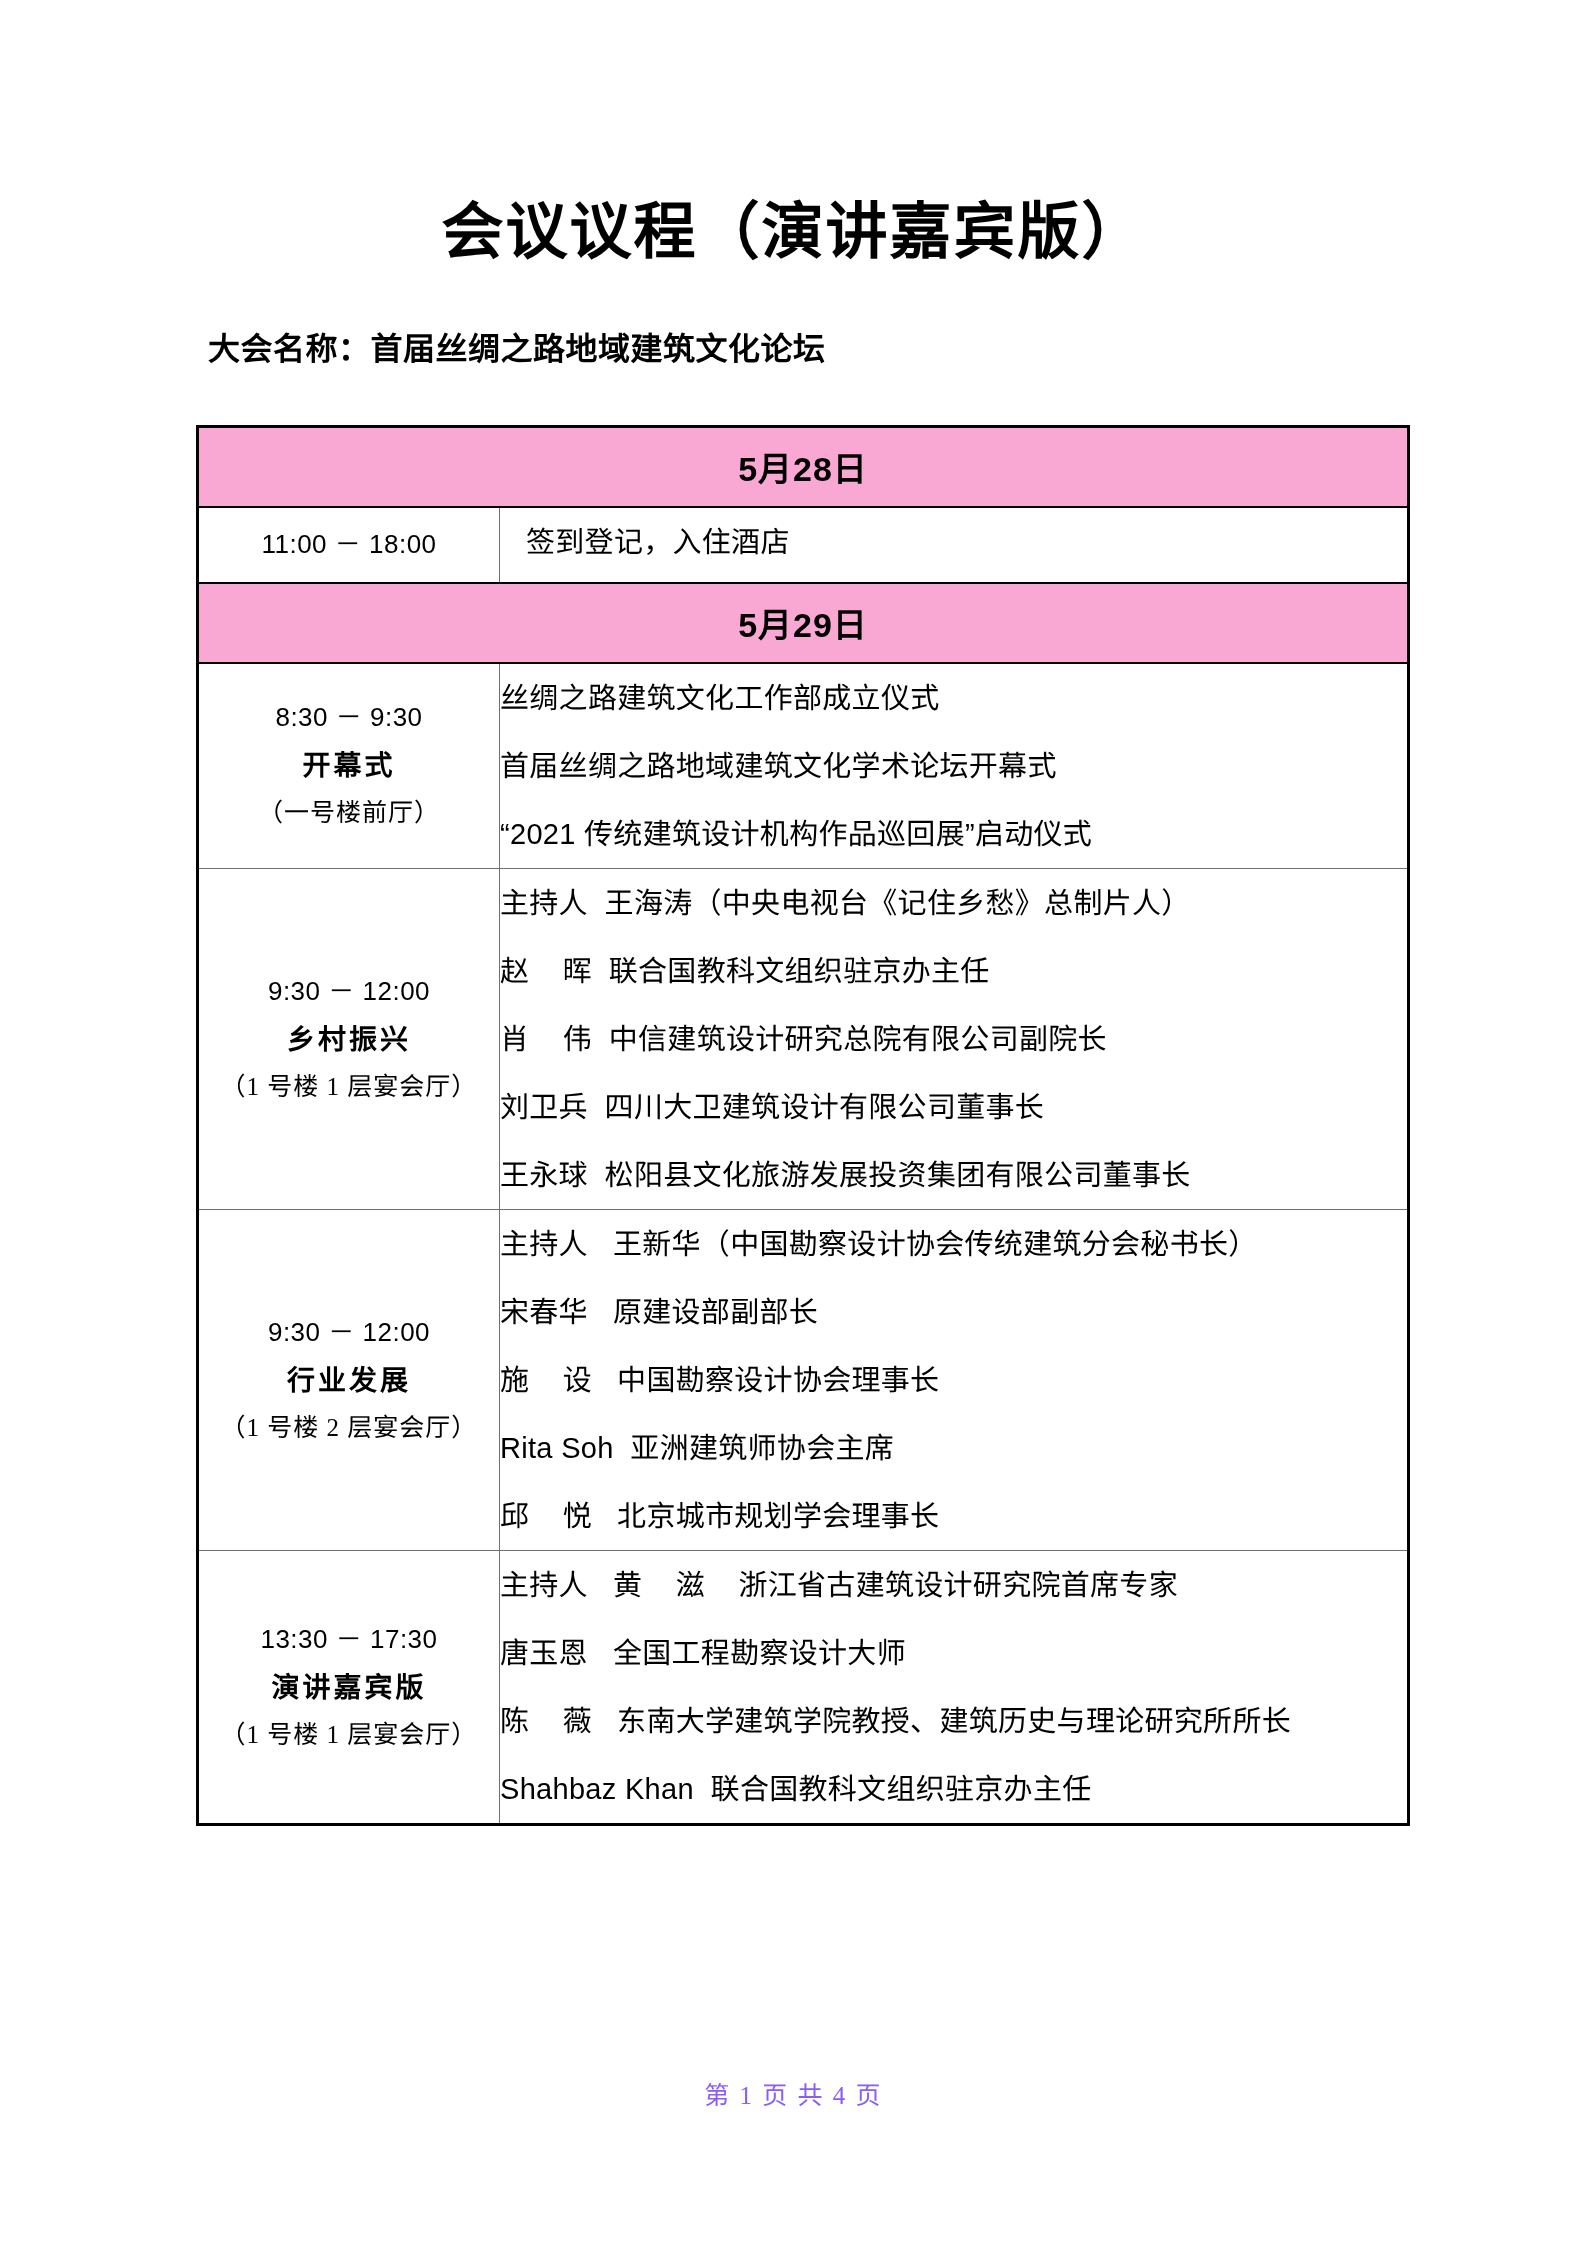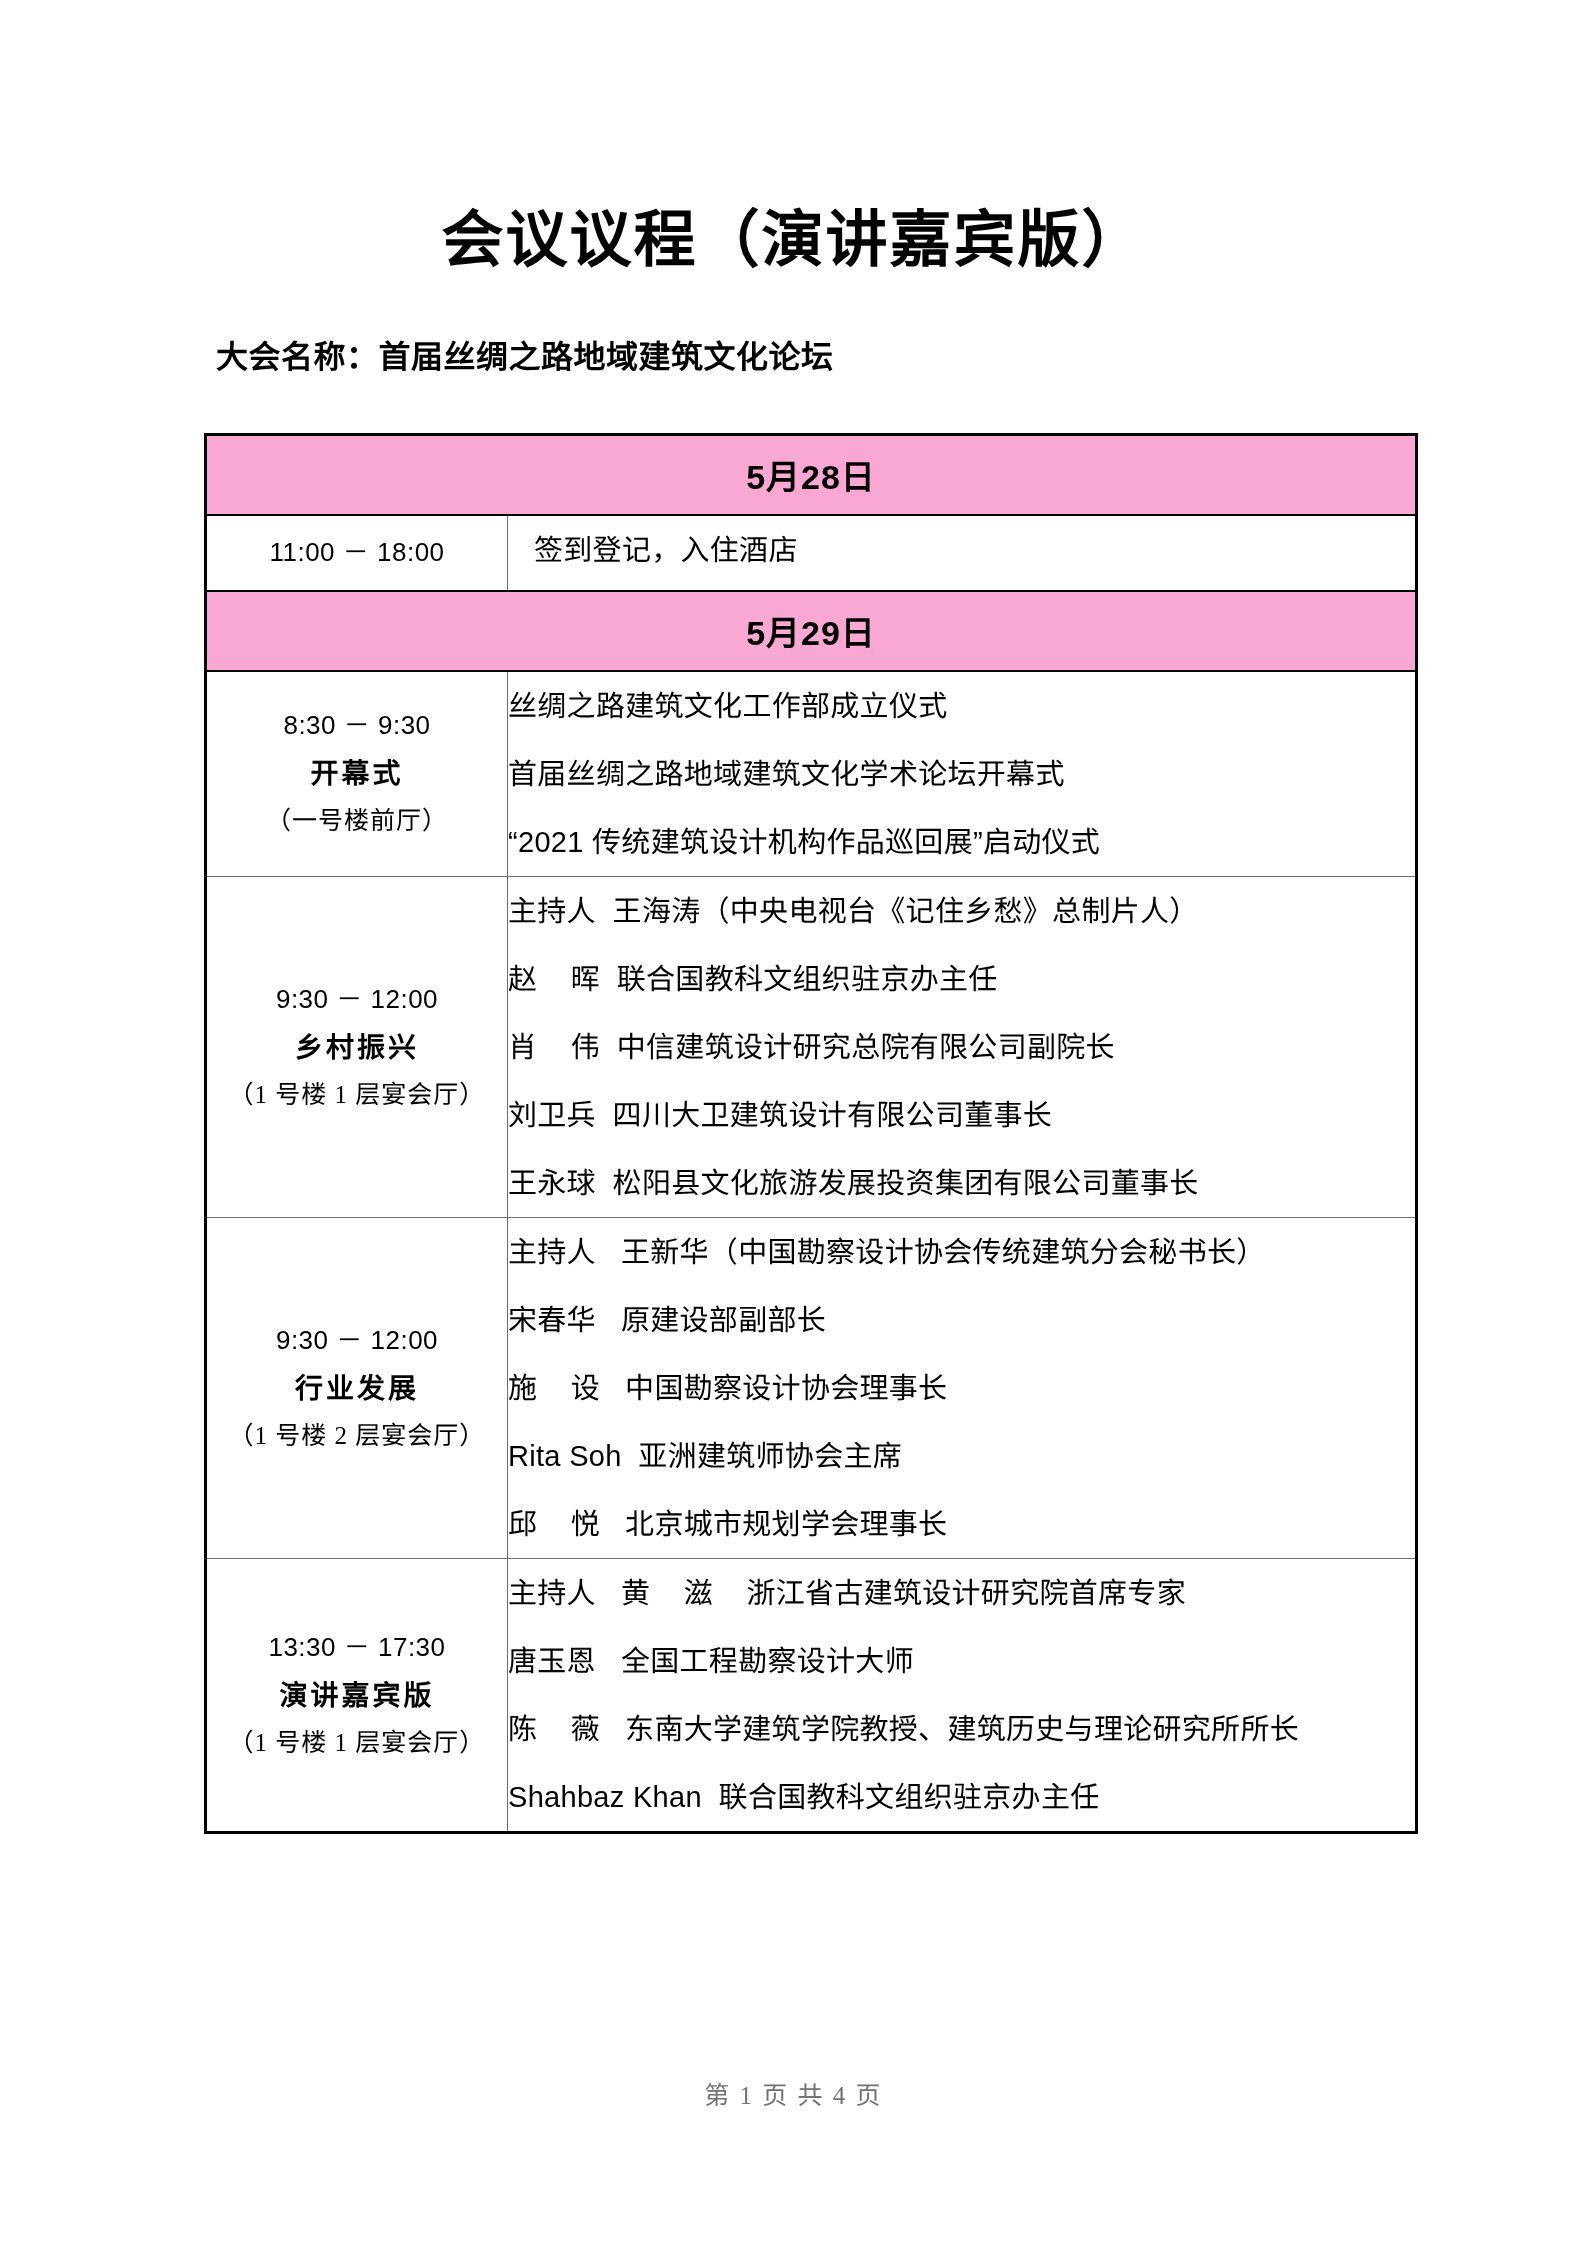--- a/index.html
+++ b/index.html
@@ -13,21 +13,21 @@
     height: 2245px;
     font-family: "Liberation Sans", "DejaVu Sans", sans-serif;
     color: #000000;
     position: relative;
     overflow: hidden;
   }
   .page {
     width: 1587px;
     height: 1702px;
     box-sizing: border-box;
-    padding: 16px;
+    padding: 8px;
     position: relative;
   }
 
   
   .doc-title {
     text-align: center;
     font-family: "Liberation Serif", "DejaVu Serif", serif;
     font-weight: bold;
     font-size: 62px;
     letter-spacing: 2px;
@@ -137,21 +137,21 @@
   
   .page-footer {
     position: absolute;
     left: 0;
     right: 0;
     top: 2075px;
     text-align: center;
     font-family: "Liberation Serif", "DejaVu Serif", serif;
     font-size: 25px;
     letter-spacing: 2px;
-    color: #737373;
+    color: #8b5cf6;
   }
 </style>
 </head>
 <body>
 
 <div class="page">
 
   <h1 class="doc-title">会议议程（演讲嘉宾版）</h1>
 
   <p class="doc-subtitle">大会名称：首届丝绸之路地域建筑文化论坛</p>

